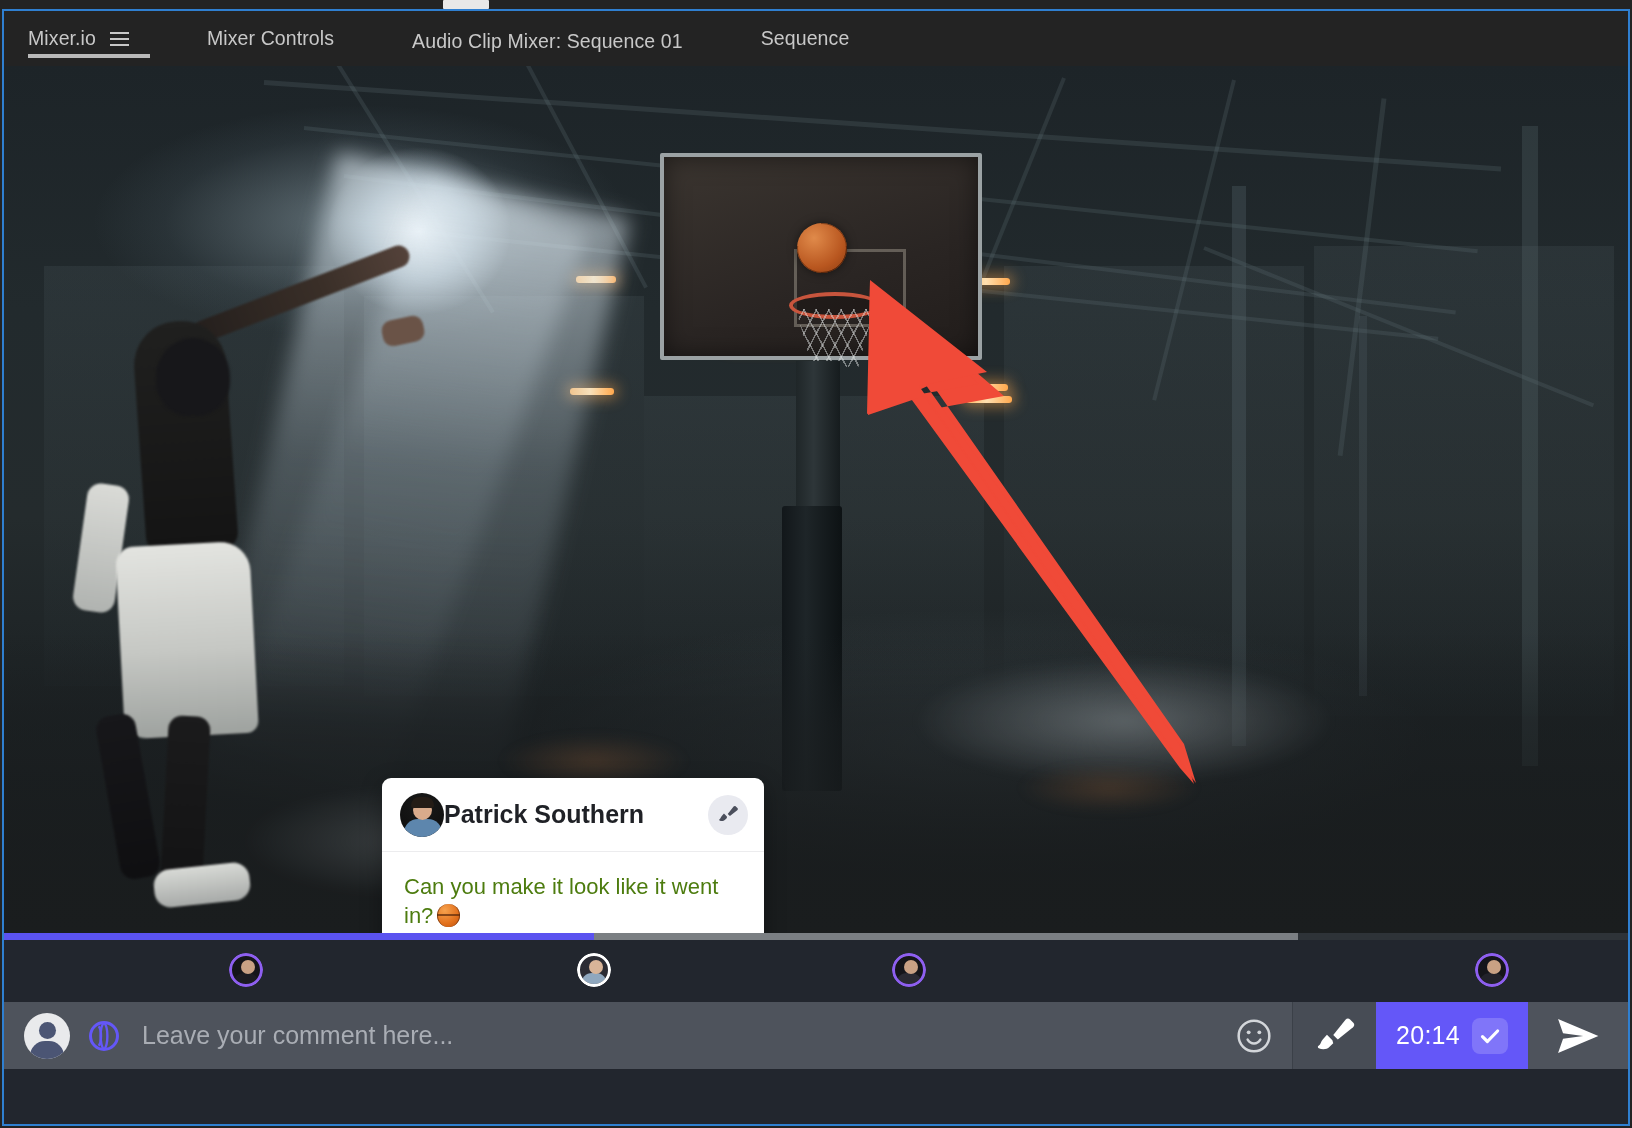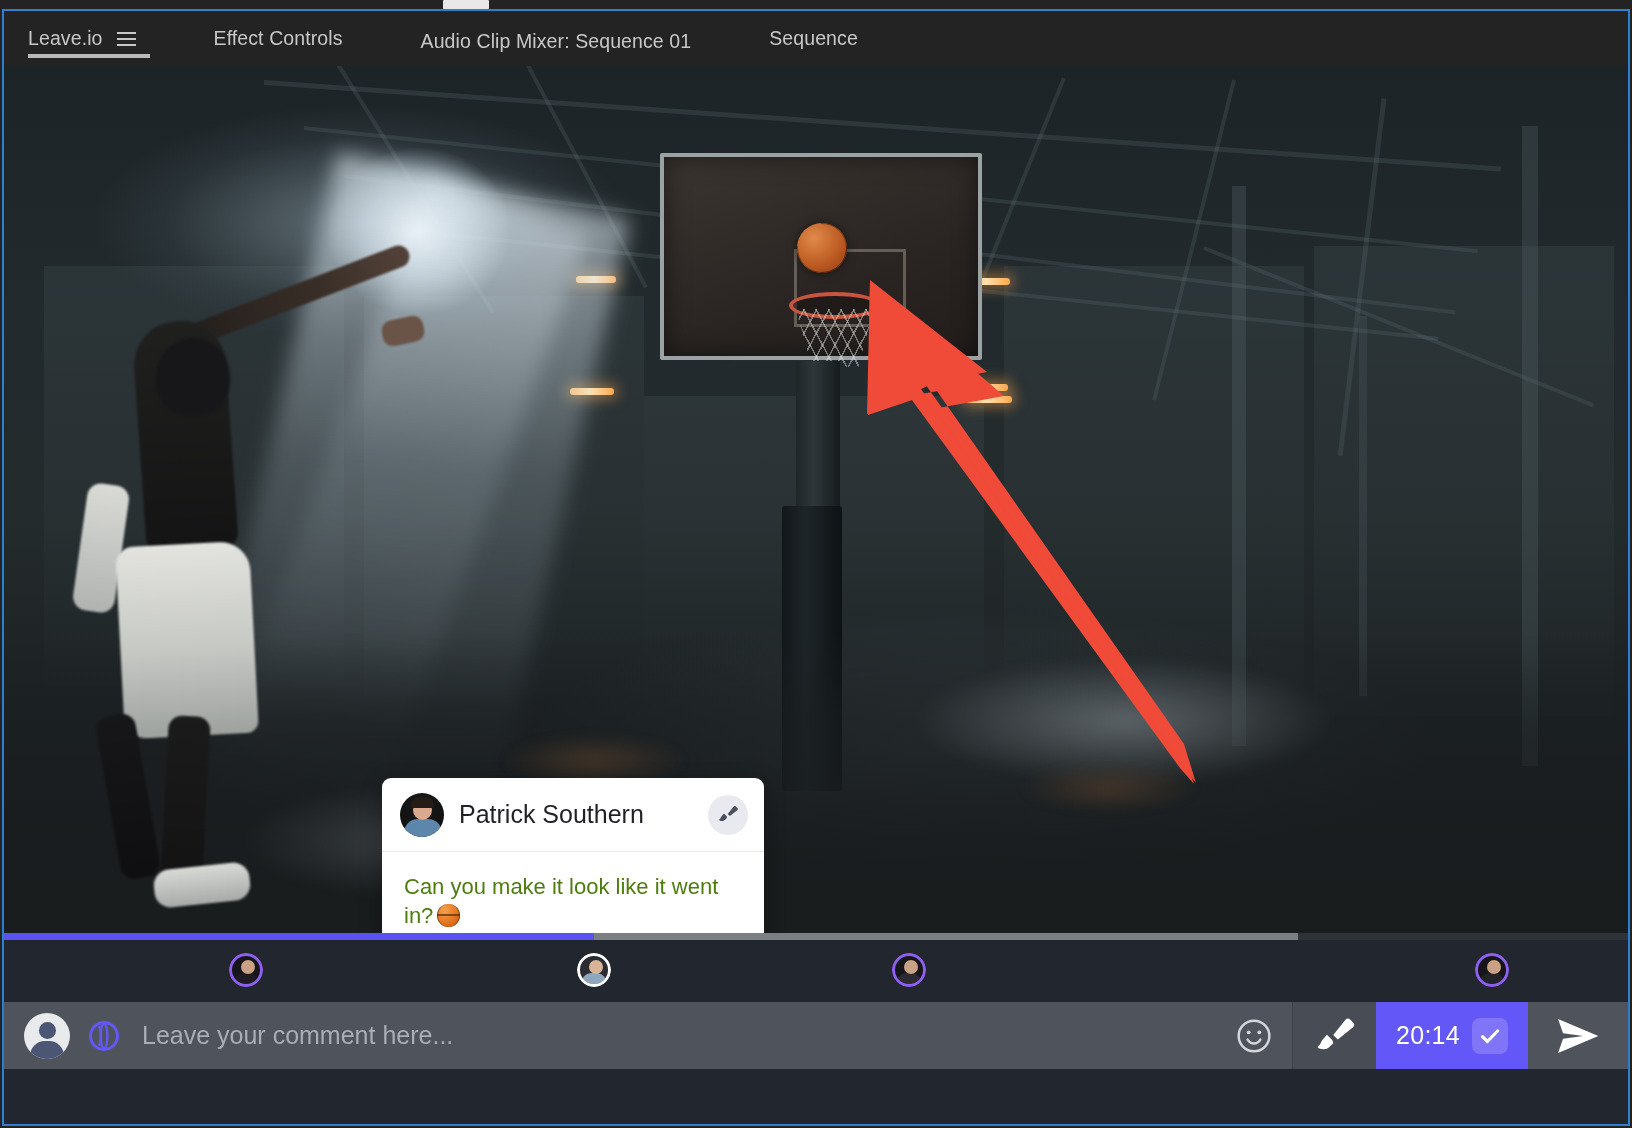--- a/index.html
+++ b/index.html
@@ -256,22 +256,21 @@
   }
   .pop-avatar .hair {
     position: absolute; left: 11px; top: 4px; width: 23px; height: 11px;
     border-radius: 12px 12px 4px 4px; background: #241c16;
   }
   .pop-avatar .body {
     position: absolute; left: 4px; top: 26px; width: 38px; height: 22px;
     border-radius: 14px 14px 0 0; background: #5d86ad;
   }
   .pop-name {
-    margin-left: 15px;
-    font-size: 25px; color: #1f2126; font-weight: 400;
+    font-size: 25px; color: #1f2126; font-weight: 700;
     white-space: nowrap;
   }
   .pop-brush {
     margin-left: auto;
     width: 40px; height: 40px; border-radius: 50%;
     background: #e9eaf0;
     display: flex; align-items: center; justify-content: center;
     cursor: pointer;
   }
   .popup-body {
@@ -380,32 +379,32 @@
 
 <div id="app">
 
   <div class="top-stub"></div>
 
   <div class="panel-frame">
 
     <div class="tabbar">
 
       <div class="tab tab-frameio">
-        <span class="tab-label">Leave.io</span>
+        <span class="tab-label">Mixer.io</span>
         <span class="hamburger">
           <i></i>
             <i></i>
             <i></i>
         </span>
         <span class="tab-underline"></span>
       </div>
 
 
       <div class="tab tab-effect">
-        <span class="tab-label">Effect Controls</span>
+        <span class="tab-label">Mixer Controls</span>
       </div>
 
       <div class="tab tab-audio">
         <span class="tab-label">Audio Clip Mixer: Sequence 01</span>
       </div>
 
       <div class="tab tab-meta">
         <span class="tab-label">Sequence</span>
       </div>
     </div>

